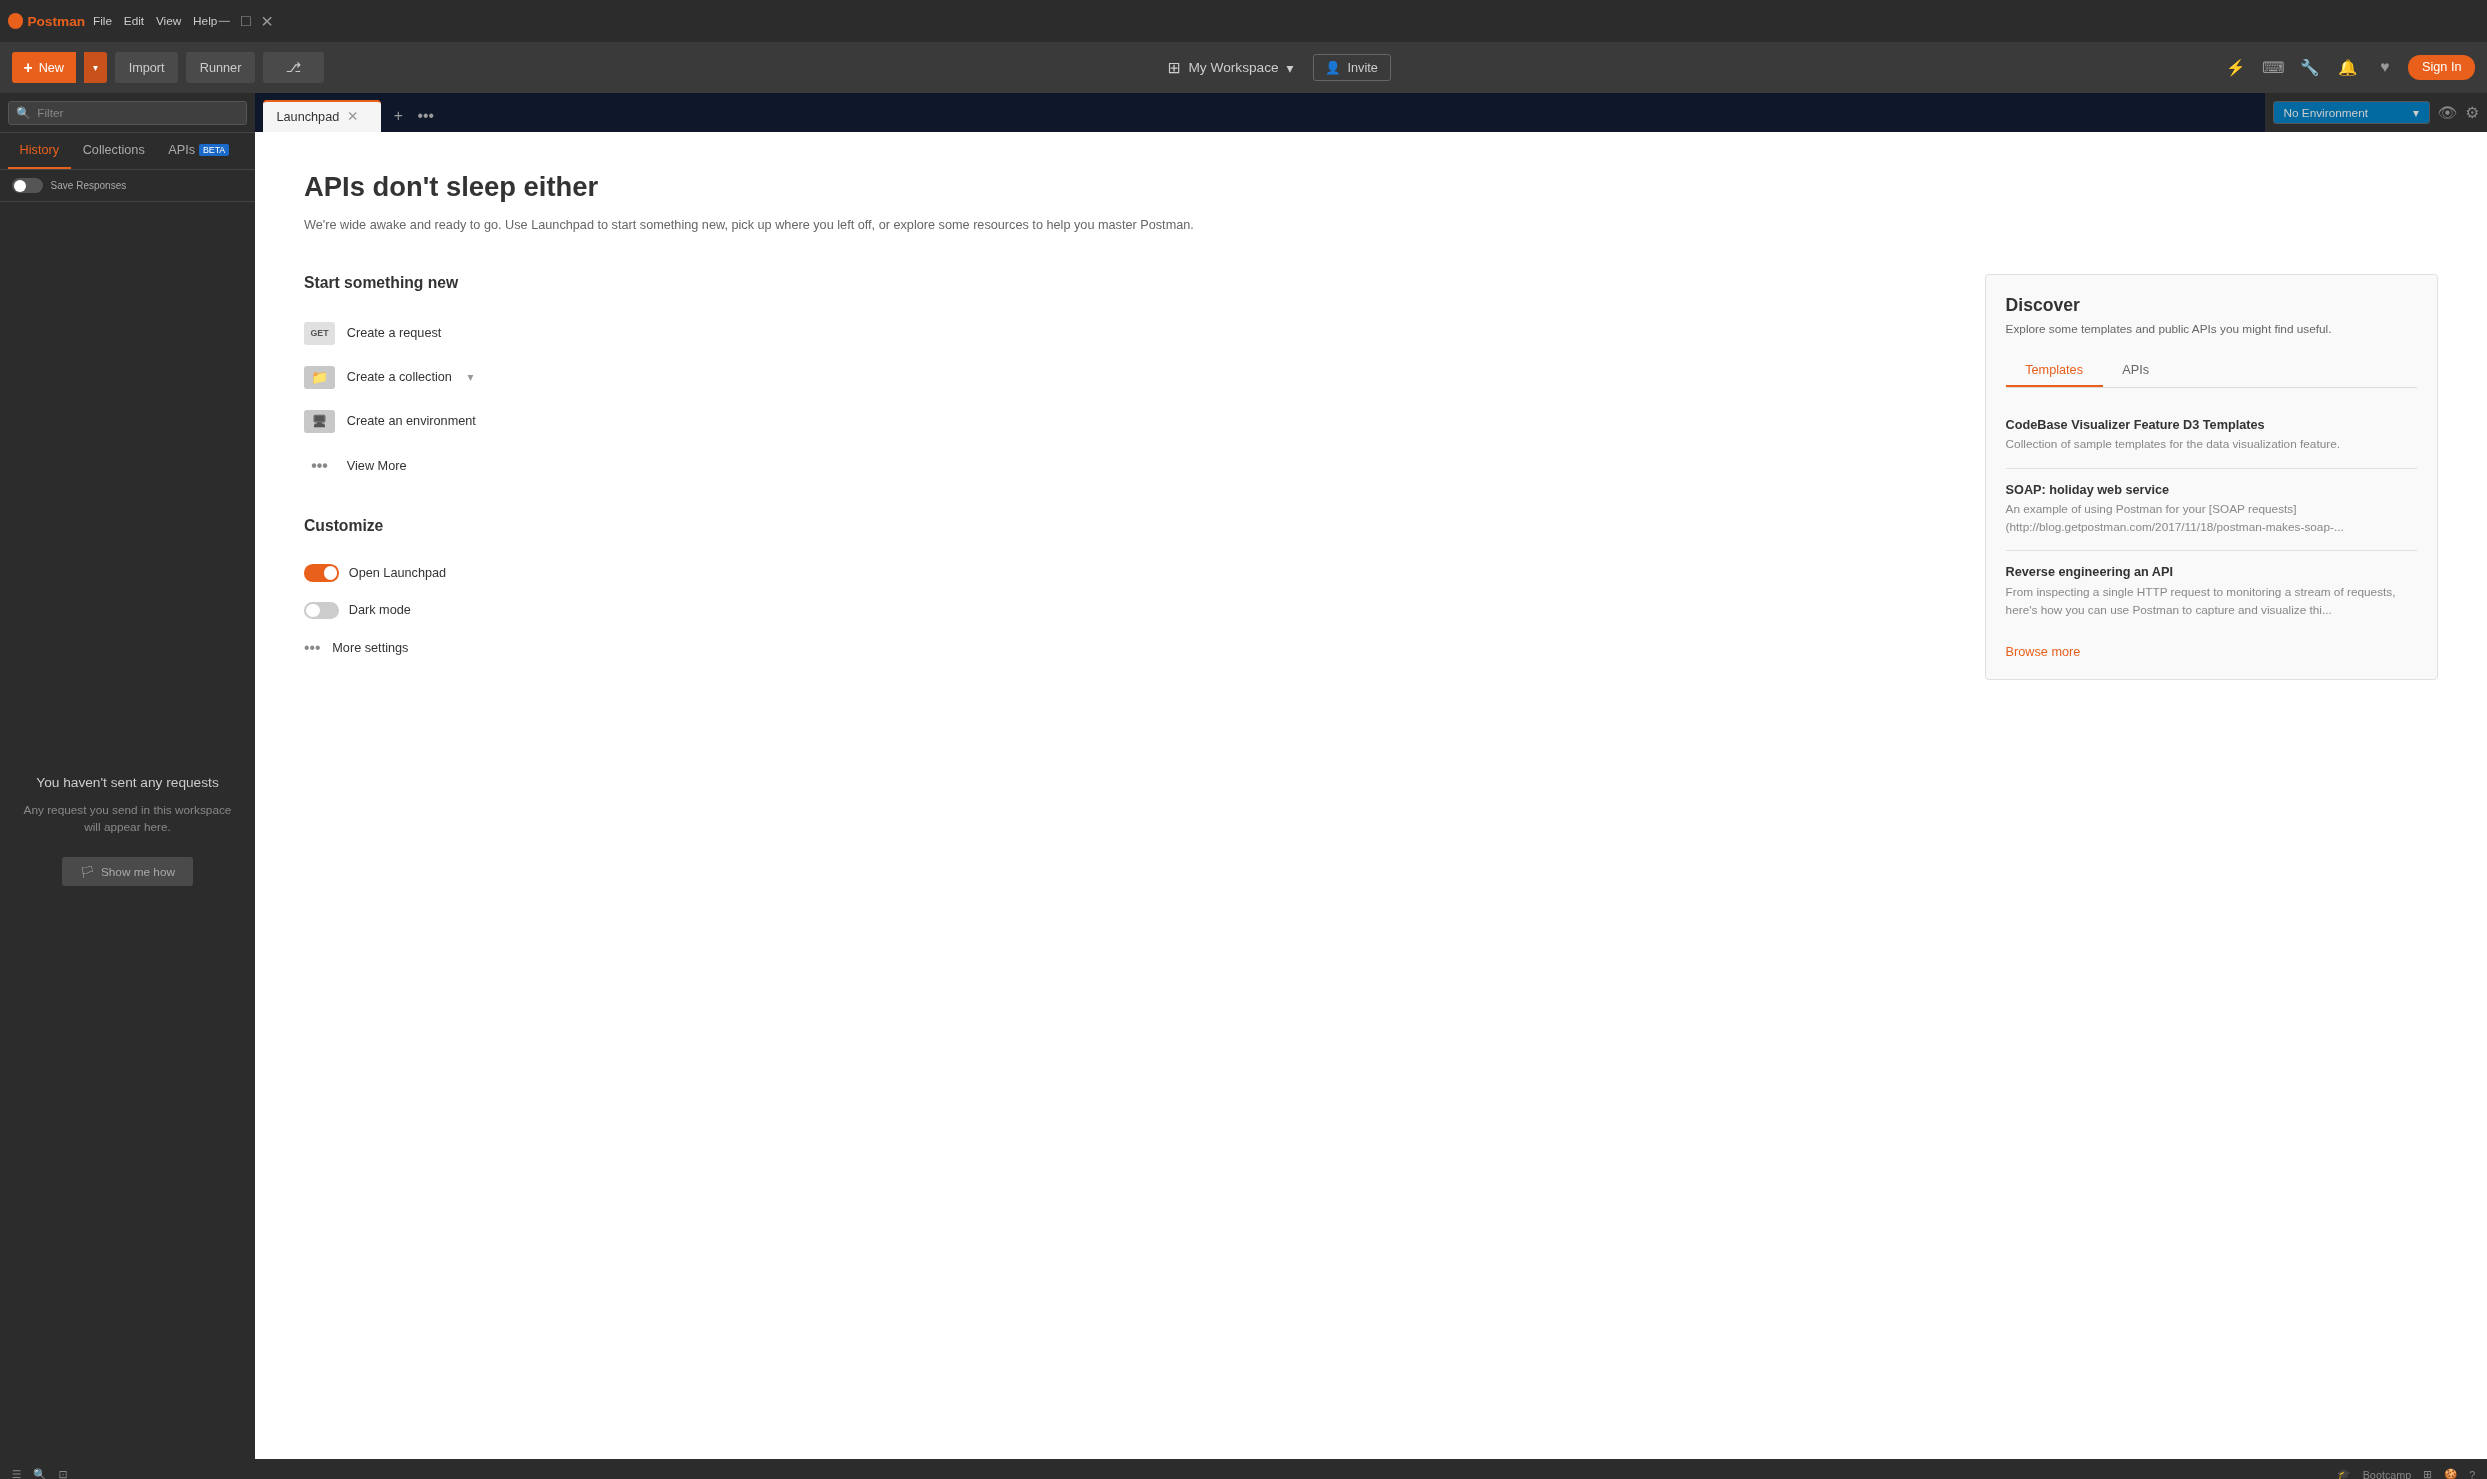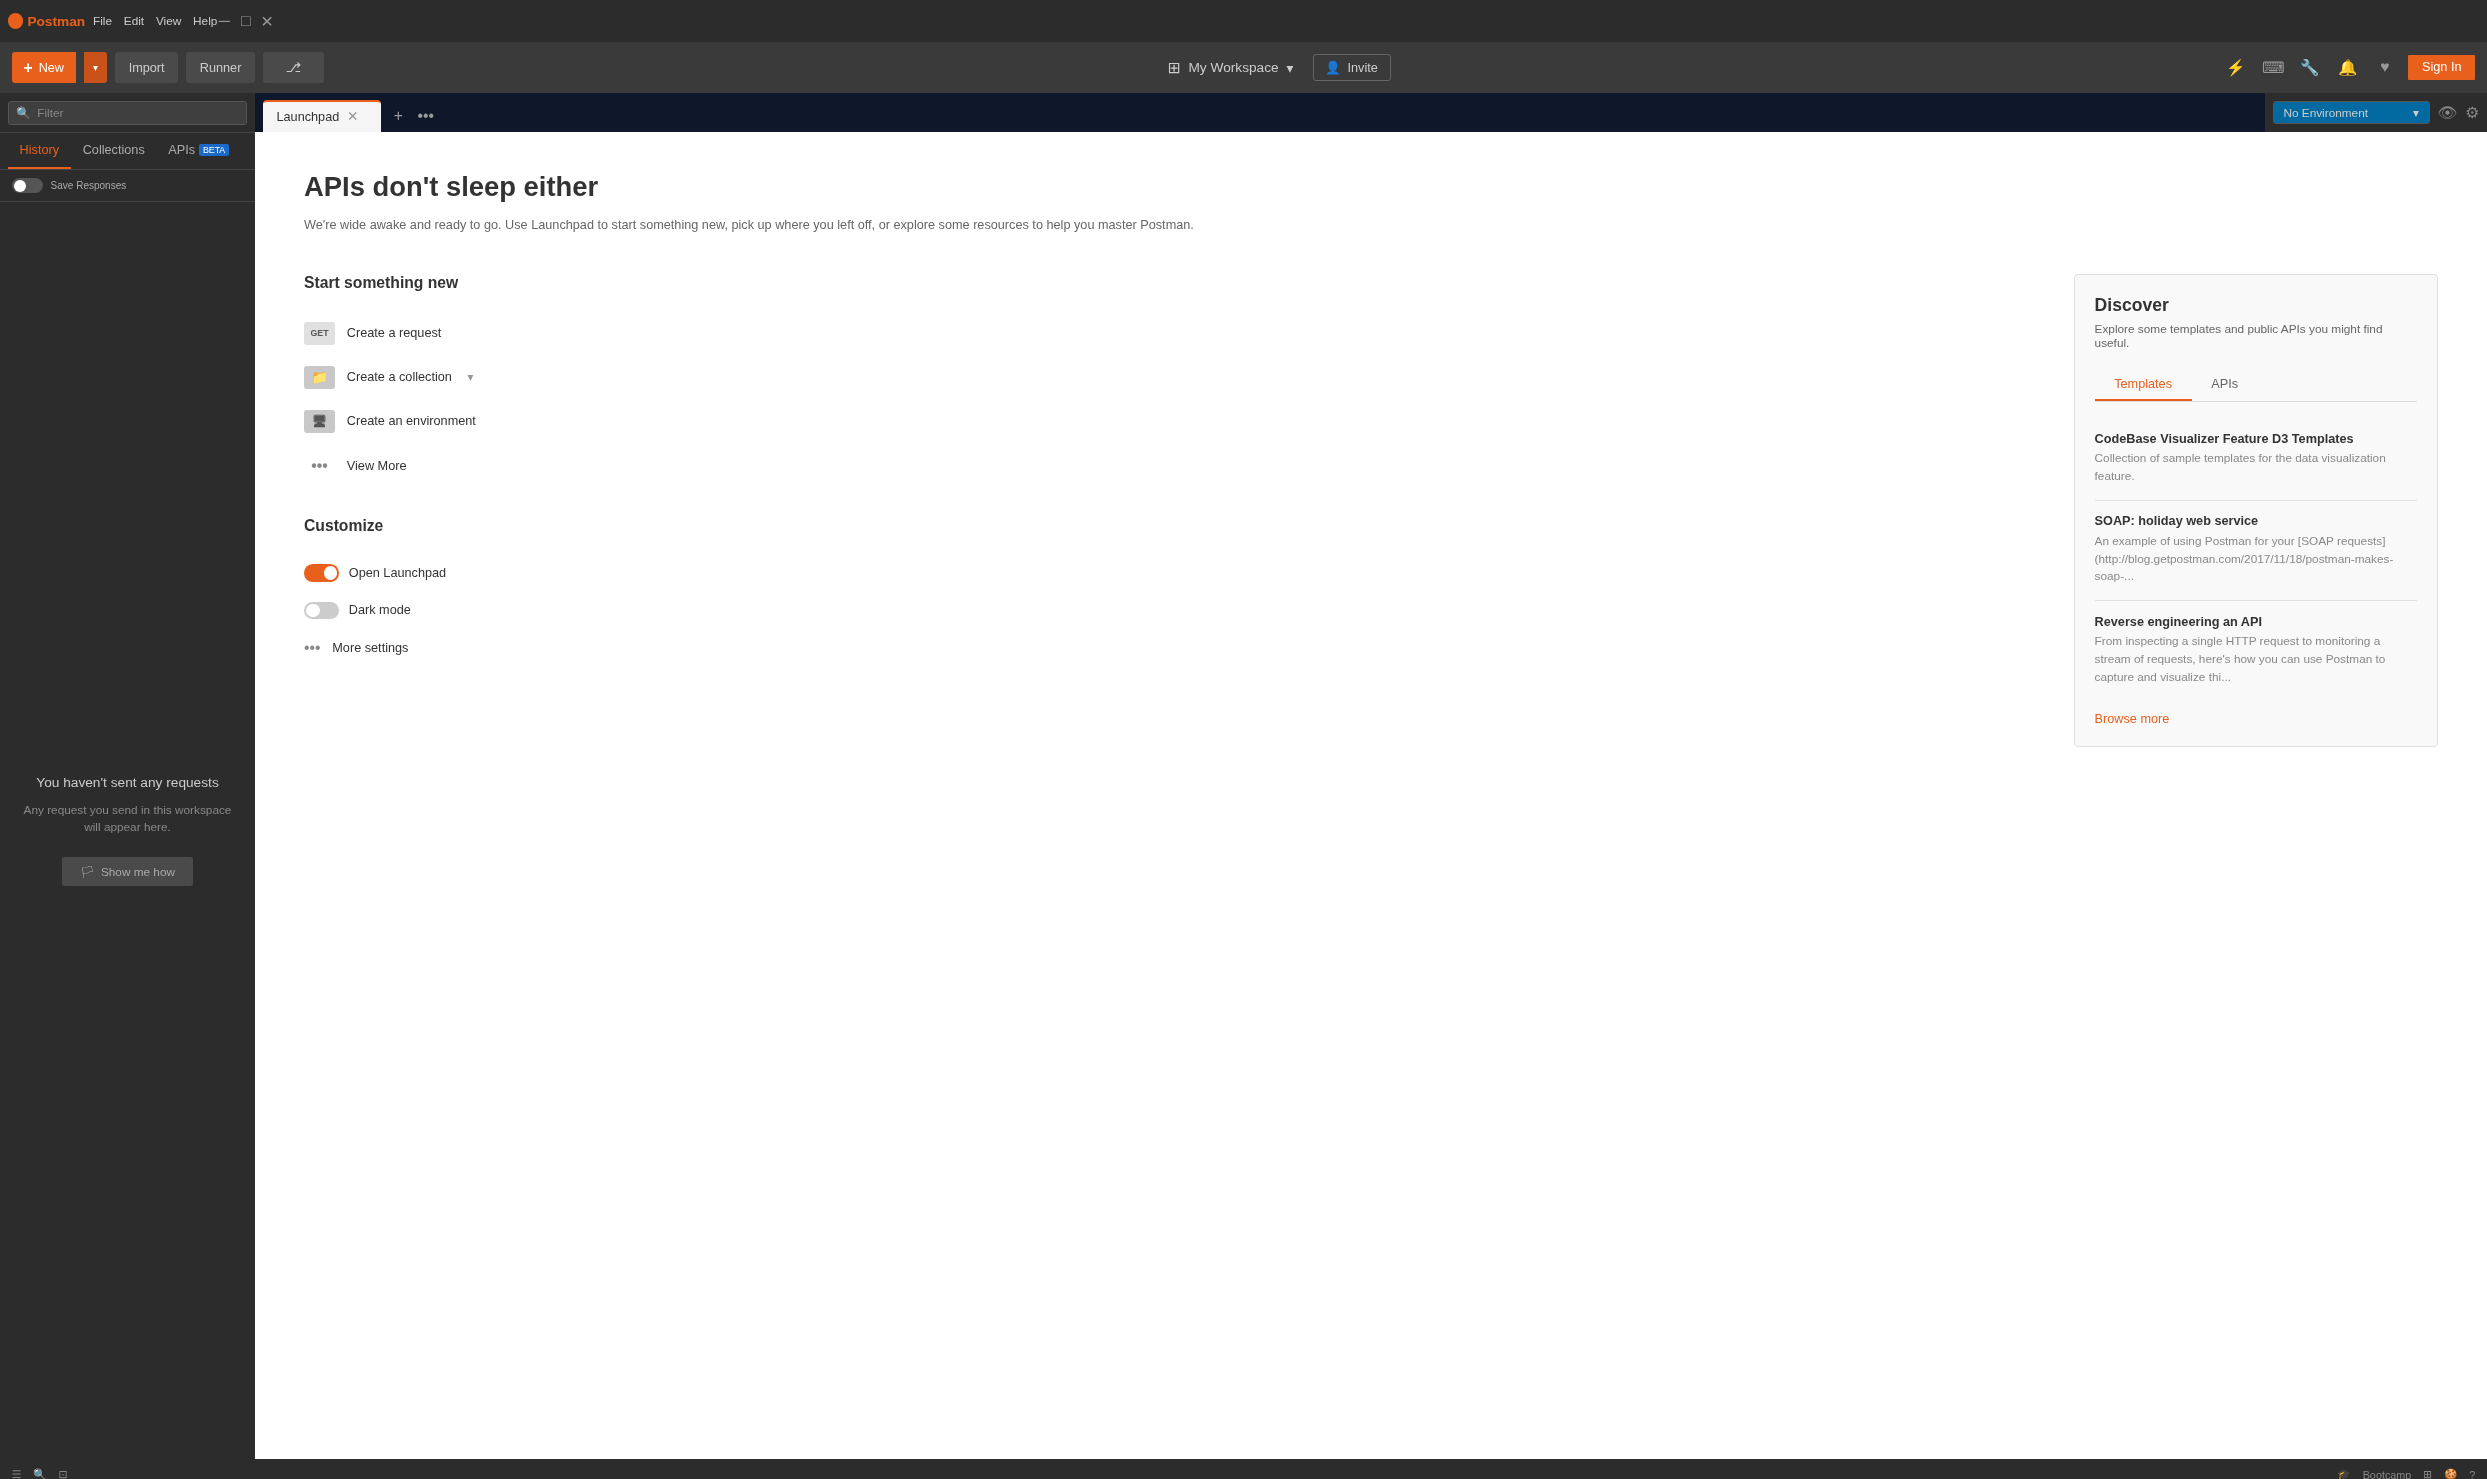--- a/index.html
+++ b/index.html
@@ -123,21 +123,21 @@
       display: flex;
       align-items: center;
       justify-content: center;
       border-radius: 2.9px;
     }
     .sign-in-btn {
       background: #e8601c;
       color: white;
       border: none;
       padding: 5.9px 13.7px;
-      border-radius: 1px;
+      border-radius: 12px;
       cursor: pointer;
       font-size: 12.7px;
     }
 
     
     .app-body {
       display: flex;
       height: calc(100vh - 31px - 51px - 31px);
       background: #f0f0f0;
     }
@@ -366,21 +366,21 @@
       line-height: 1.6;
     }
 
     .launchpad-body {
       display: flex;
       gap: 39px;
       justify-content: flex-end;
     }
     .launchpad-left { flex: 1; }
     .launchpad-right {
-      width: 364px;
+      width: 453px;
       background: #f9f9f9;
       border: 1px solid #e0e0e0;
       border-radius: 3.9px;
       padding: 19.6px;
     }
 
     .section-title {
       font-size: 15.7px;
       font-weight: bold;
       color: #333;

